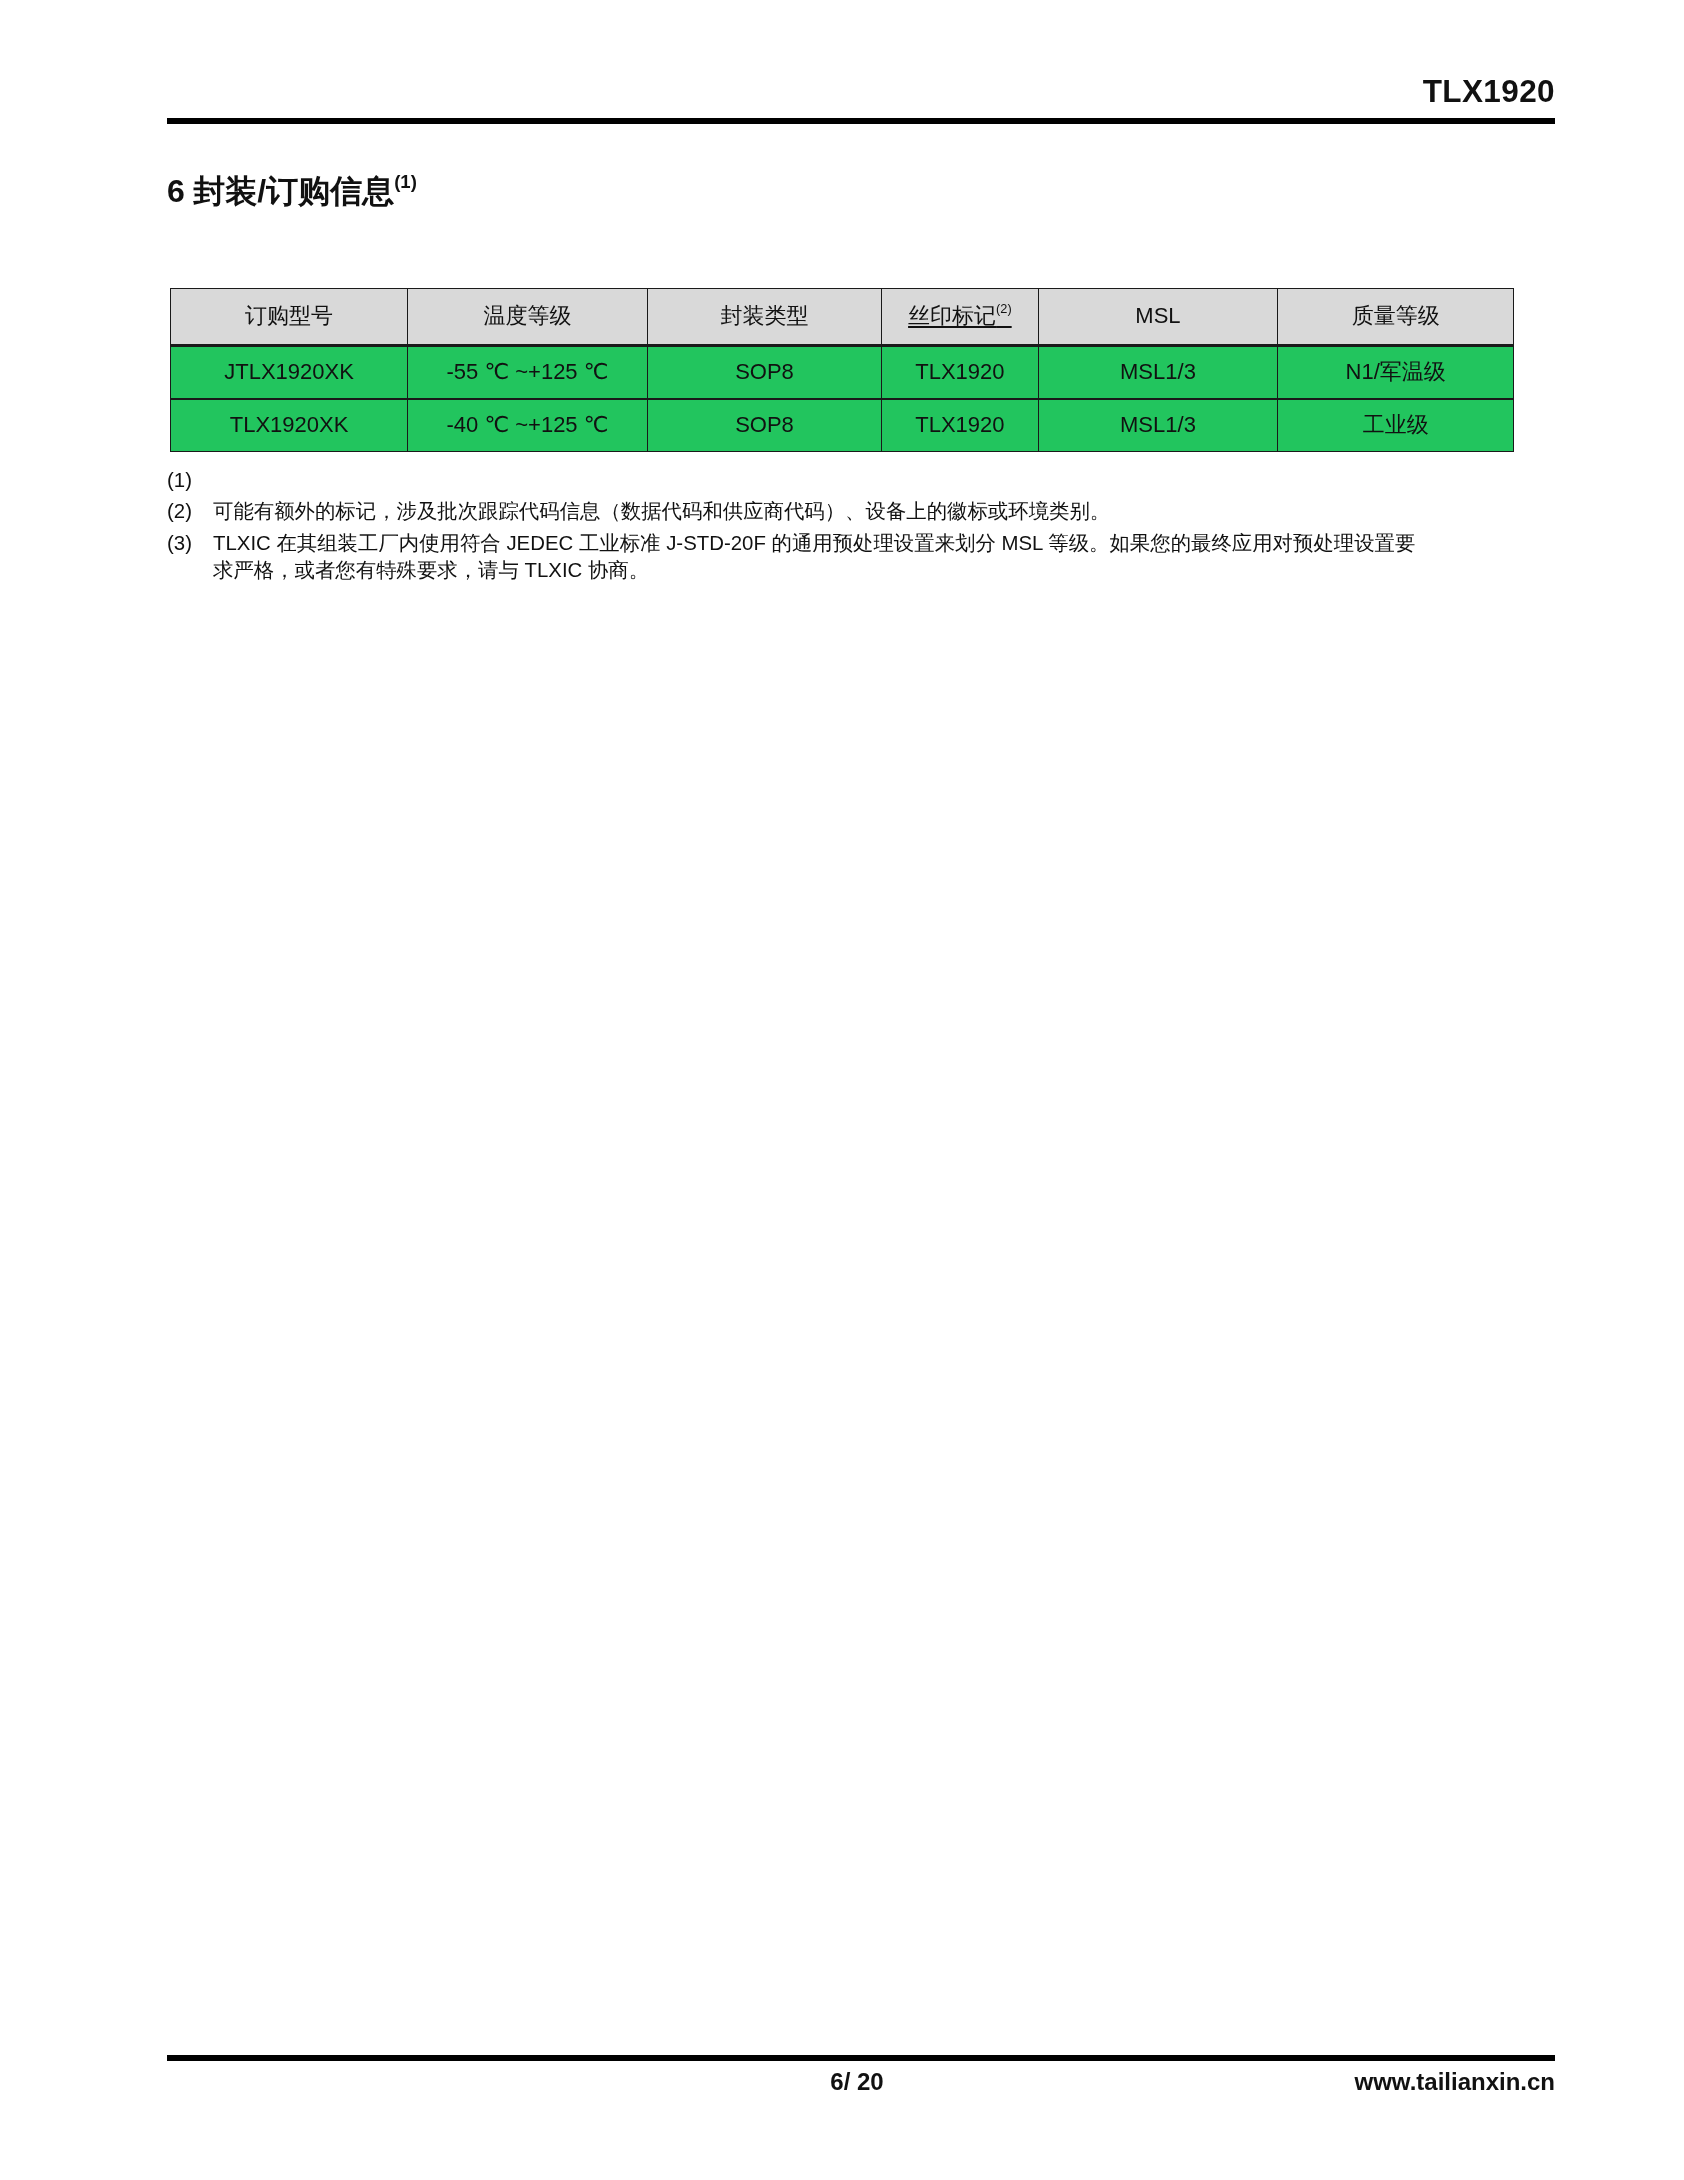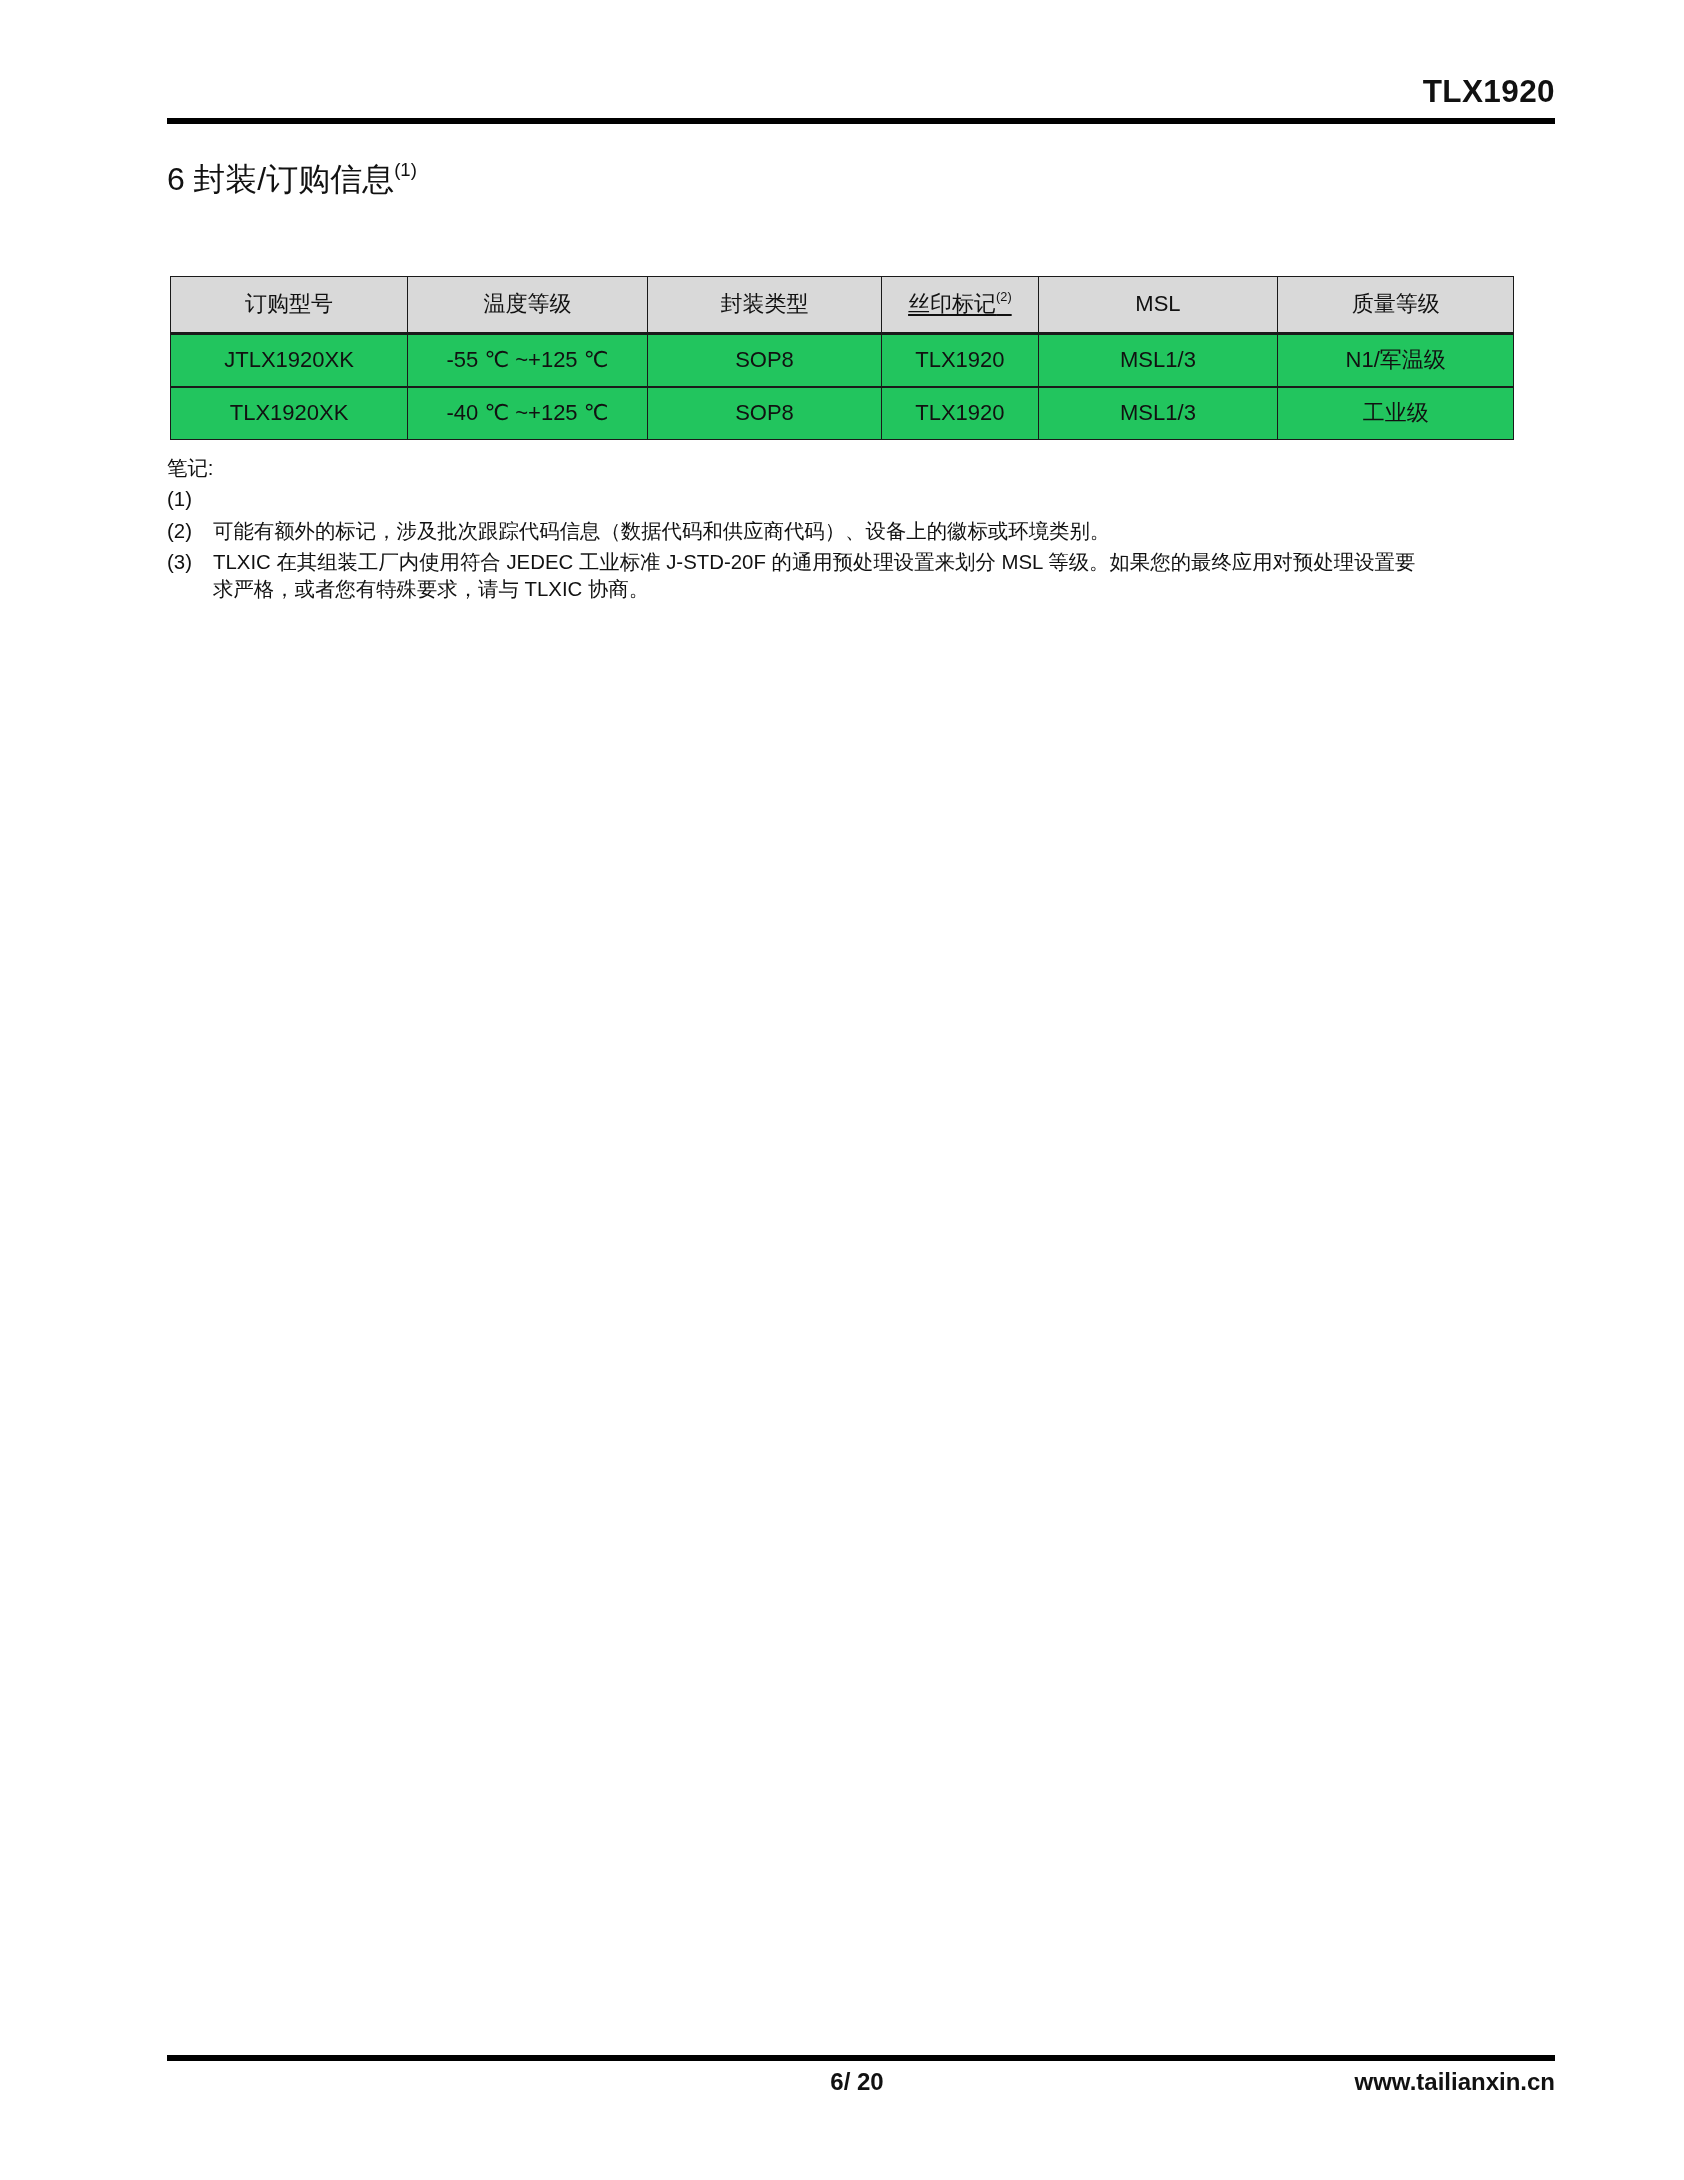--- a/index.html
+++ b/index.html
@@ -24,23 +24,23 @@
     line-height: 1.2;
   }
   .top-rule {
     margin-top: 6.8px;
     height: 6px;
     background: #000000;
   }
 
   
   .section-heading {
-    margin-top: 36px;
+    margin-top: 48px;
     font-size: 32px;
-    font-weight: normal;
+    font-weight: bold;
     line-height: 1.2;
   }
   .section-heading sup { font-size: 58%; position: relative; top: -1.7px; }
   .sec-num { margin-right: 8.5px; }
 
   
   .order-table {
     margin-top: 78px;
     margin-left: 3.4px;
     width: 1344px;
@@ -133,21 +133,20 @@
             <td>-40 ℃ ~+125 ℃</td>
             <td>SOP8</td>
             <td>TLX1920</td>
             <td>MSL1/3</td>
             <td>工业级</td>
           </tr>
         </tbody>
     </table>
 
     <div class="notes">
-      <div class="notes-label">笔记:</div>
       <div id="notes-list">
           <div class="note-item">
             <span class="note-num">(1)</span>
           </div>
           <div class="note-item">
             <span class="note-num">(2)</span>
             <div class="note-text">可能有额外的标记，涉及批次跟踪代码信息（数据代码和供应商代码）、设备上的徽标或环境类别。</div>
           </div>
           <div class="note-item">
             <span class="note-num">(3)</span>

